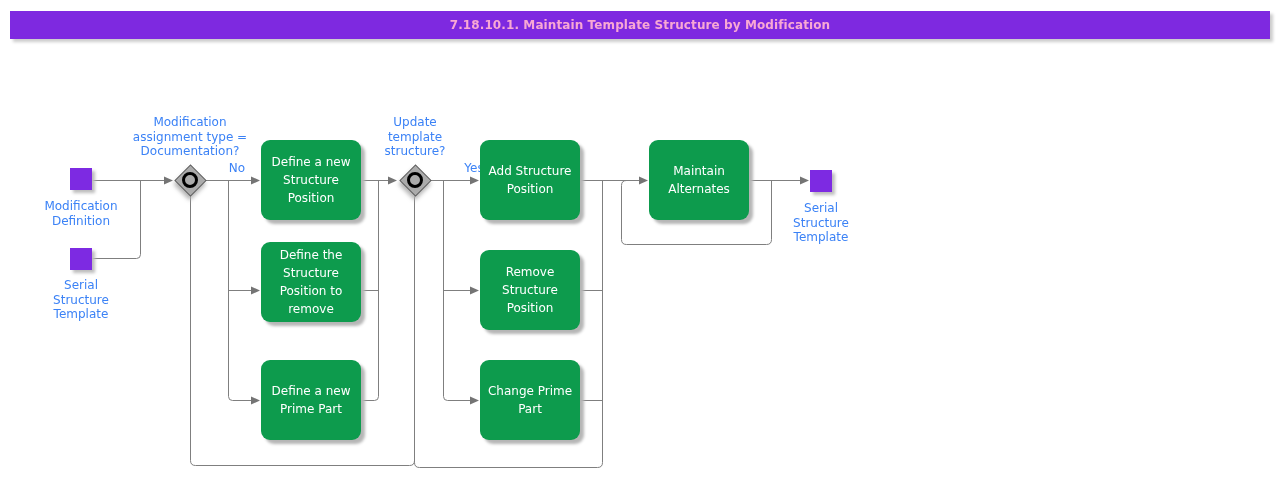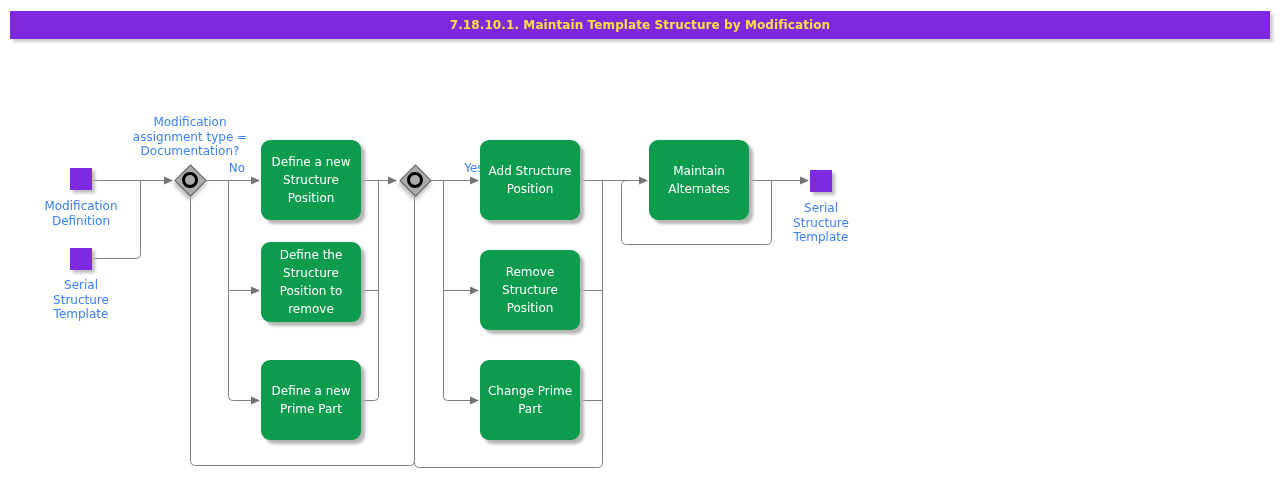--- a/index.html
+++ b/index.html
@@ -13,21 +13,21 @@
   .canvas{
     position:relative;width:1280px;height:498px;background:#ffffff;overflow:hidden;
     font-family:"DejaVu Sans","Liberation Sans",sans-serif;color:#000;
   }
   .titlebar{
     position:absolute;left:10px;top:11px;width:1260px;height:28px;
     background:var(--header-purple);
     display:flex;align-items:center;justify-content:center;
     box-shadow:3px 3px 3px #cccccc;
   }
-  .titlebar span{color:#fde047;font-size:12px;font-weight:bold;letter-spacing:0.1px;}
+  .titlebar span{color:#f9a8d4;font-size:12px;font-weight:bold;letter-spacing:0.1px;}
   .wires{position:absolute;left:0;top:0;}
   .activity{
     position:absolute;width:100px;height:80px;border-radius:9px;
     background:var(--activity-green);color:#ffffff;
     display:flex;align-items:center;justify-content:center;
     text-align:center;font-size:12px;line-height:18px;white-space:pre-line;
     box-shadow:4px 4px 3px #b6b6b6;cursor:pointer;
   }
   .dataobj{
     position:absolute;width:22px;height:22px;background:var(--data-purple);
@@ -108,20 +108,23 @@
 
   <div class="lbl" style="left:110px;top:115px;width:160px;">Modification
 assignment type =
 Documentation?</div>
   <div class="diamond" style="left:174px;top:164px;">
     <div class="dshape"></div>
     <div class="dcircle"></div>
   </div>
   <div class="lbl" style="left:225px;top:161px;width:24px;">No</div>
 
+  <div class="lbl" style="left:355px;top:115px;width:120px;">Update
+template
+structure?</div>
   <div class="diamond" style="left:399px;top:164px;">
     <div class="dshape"></div>
     <div class="dcircle"></div>
   </div>
   <div class="lbl" style="left:460px;top:161px;width:28px;">Yes</div>
 
   <div class="activity" style="left:261px;top:140px;">Define a new
 Structure
 Position</div>
   <div class="activity" style="left:261px;top:242px;">Define the

